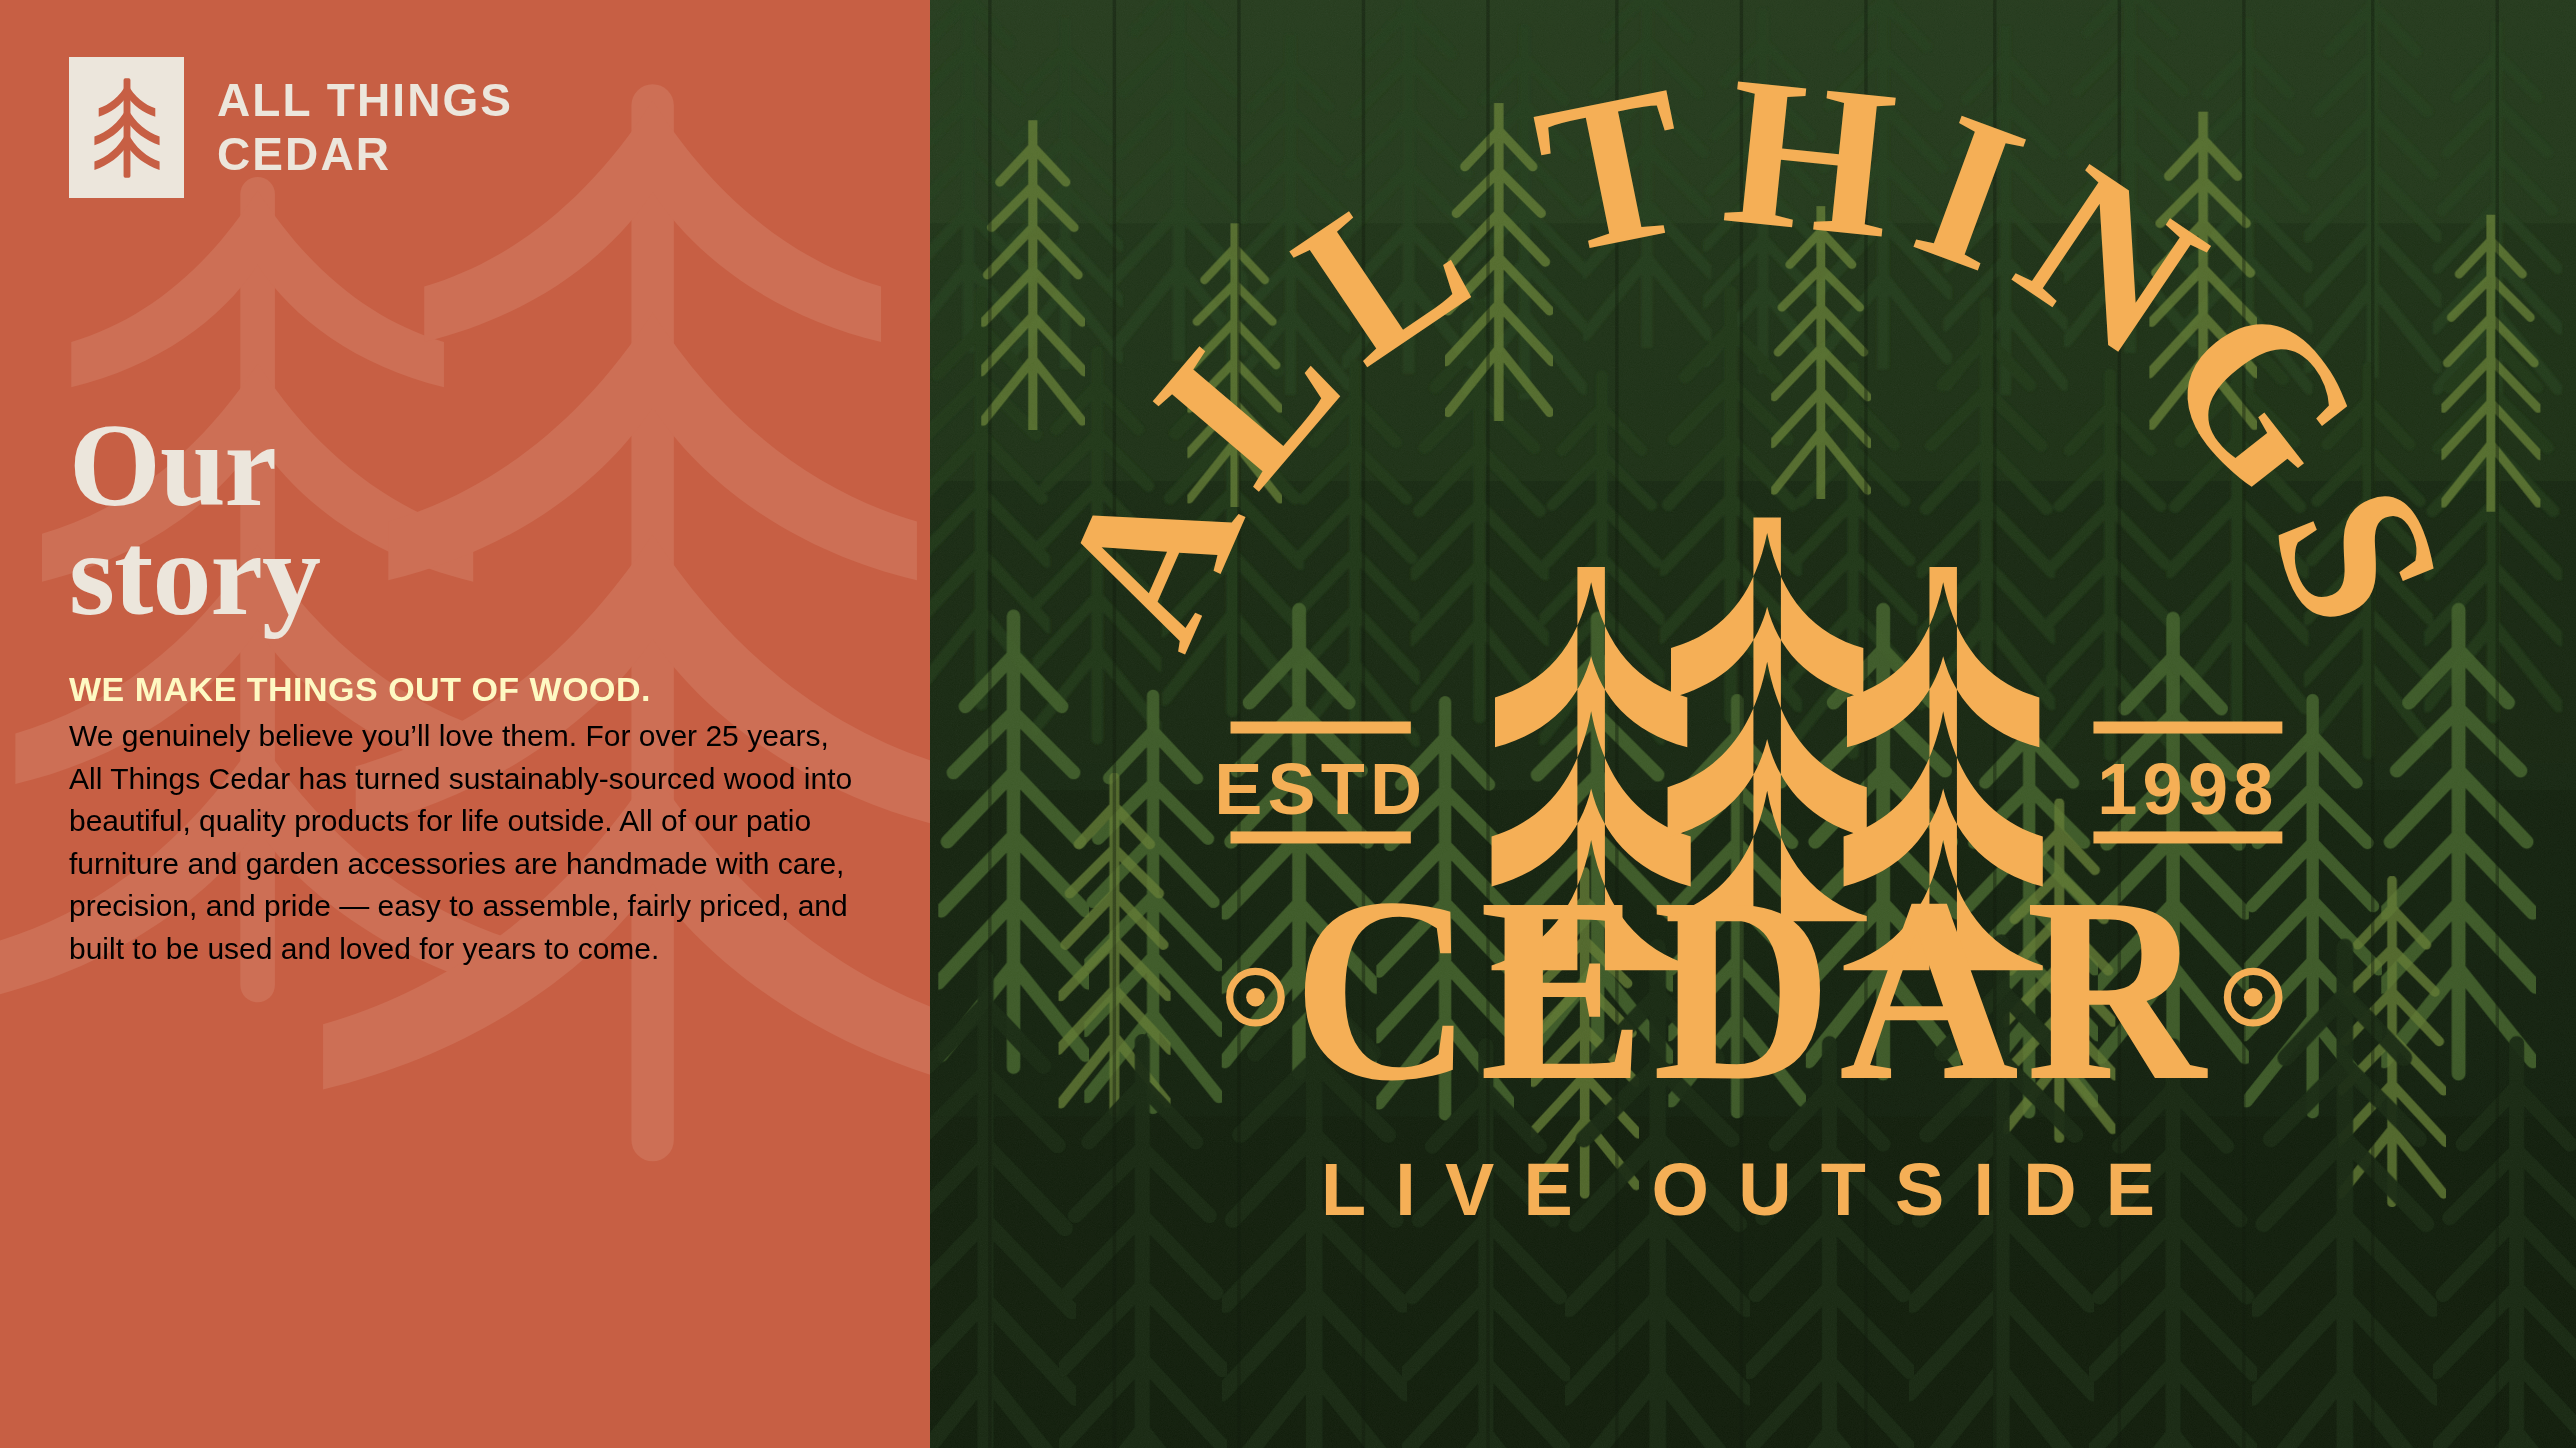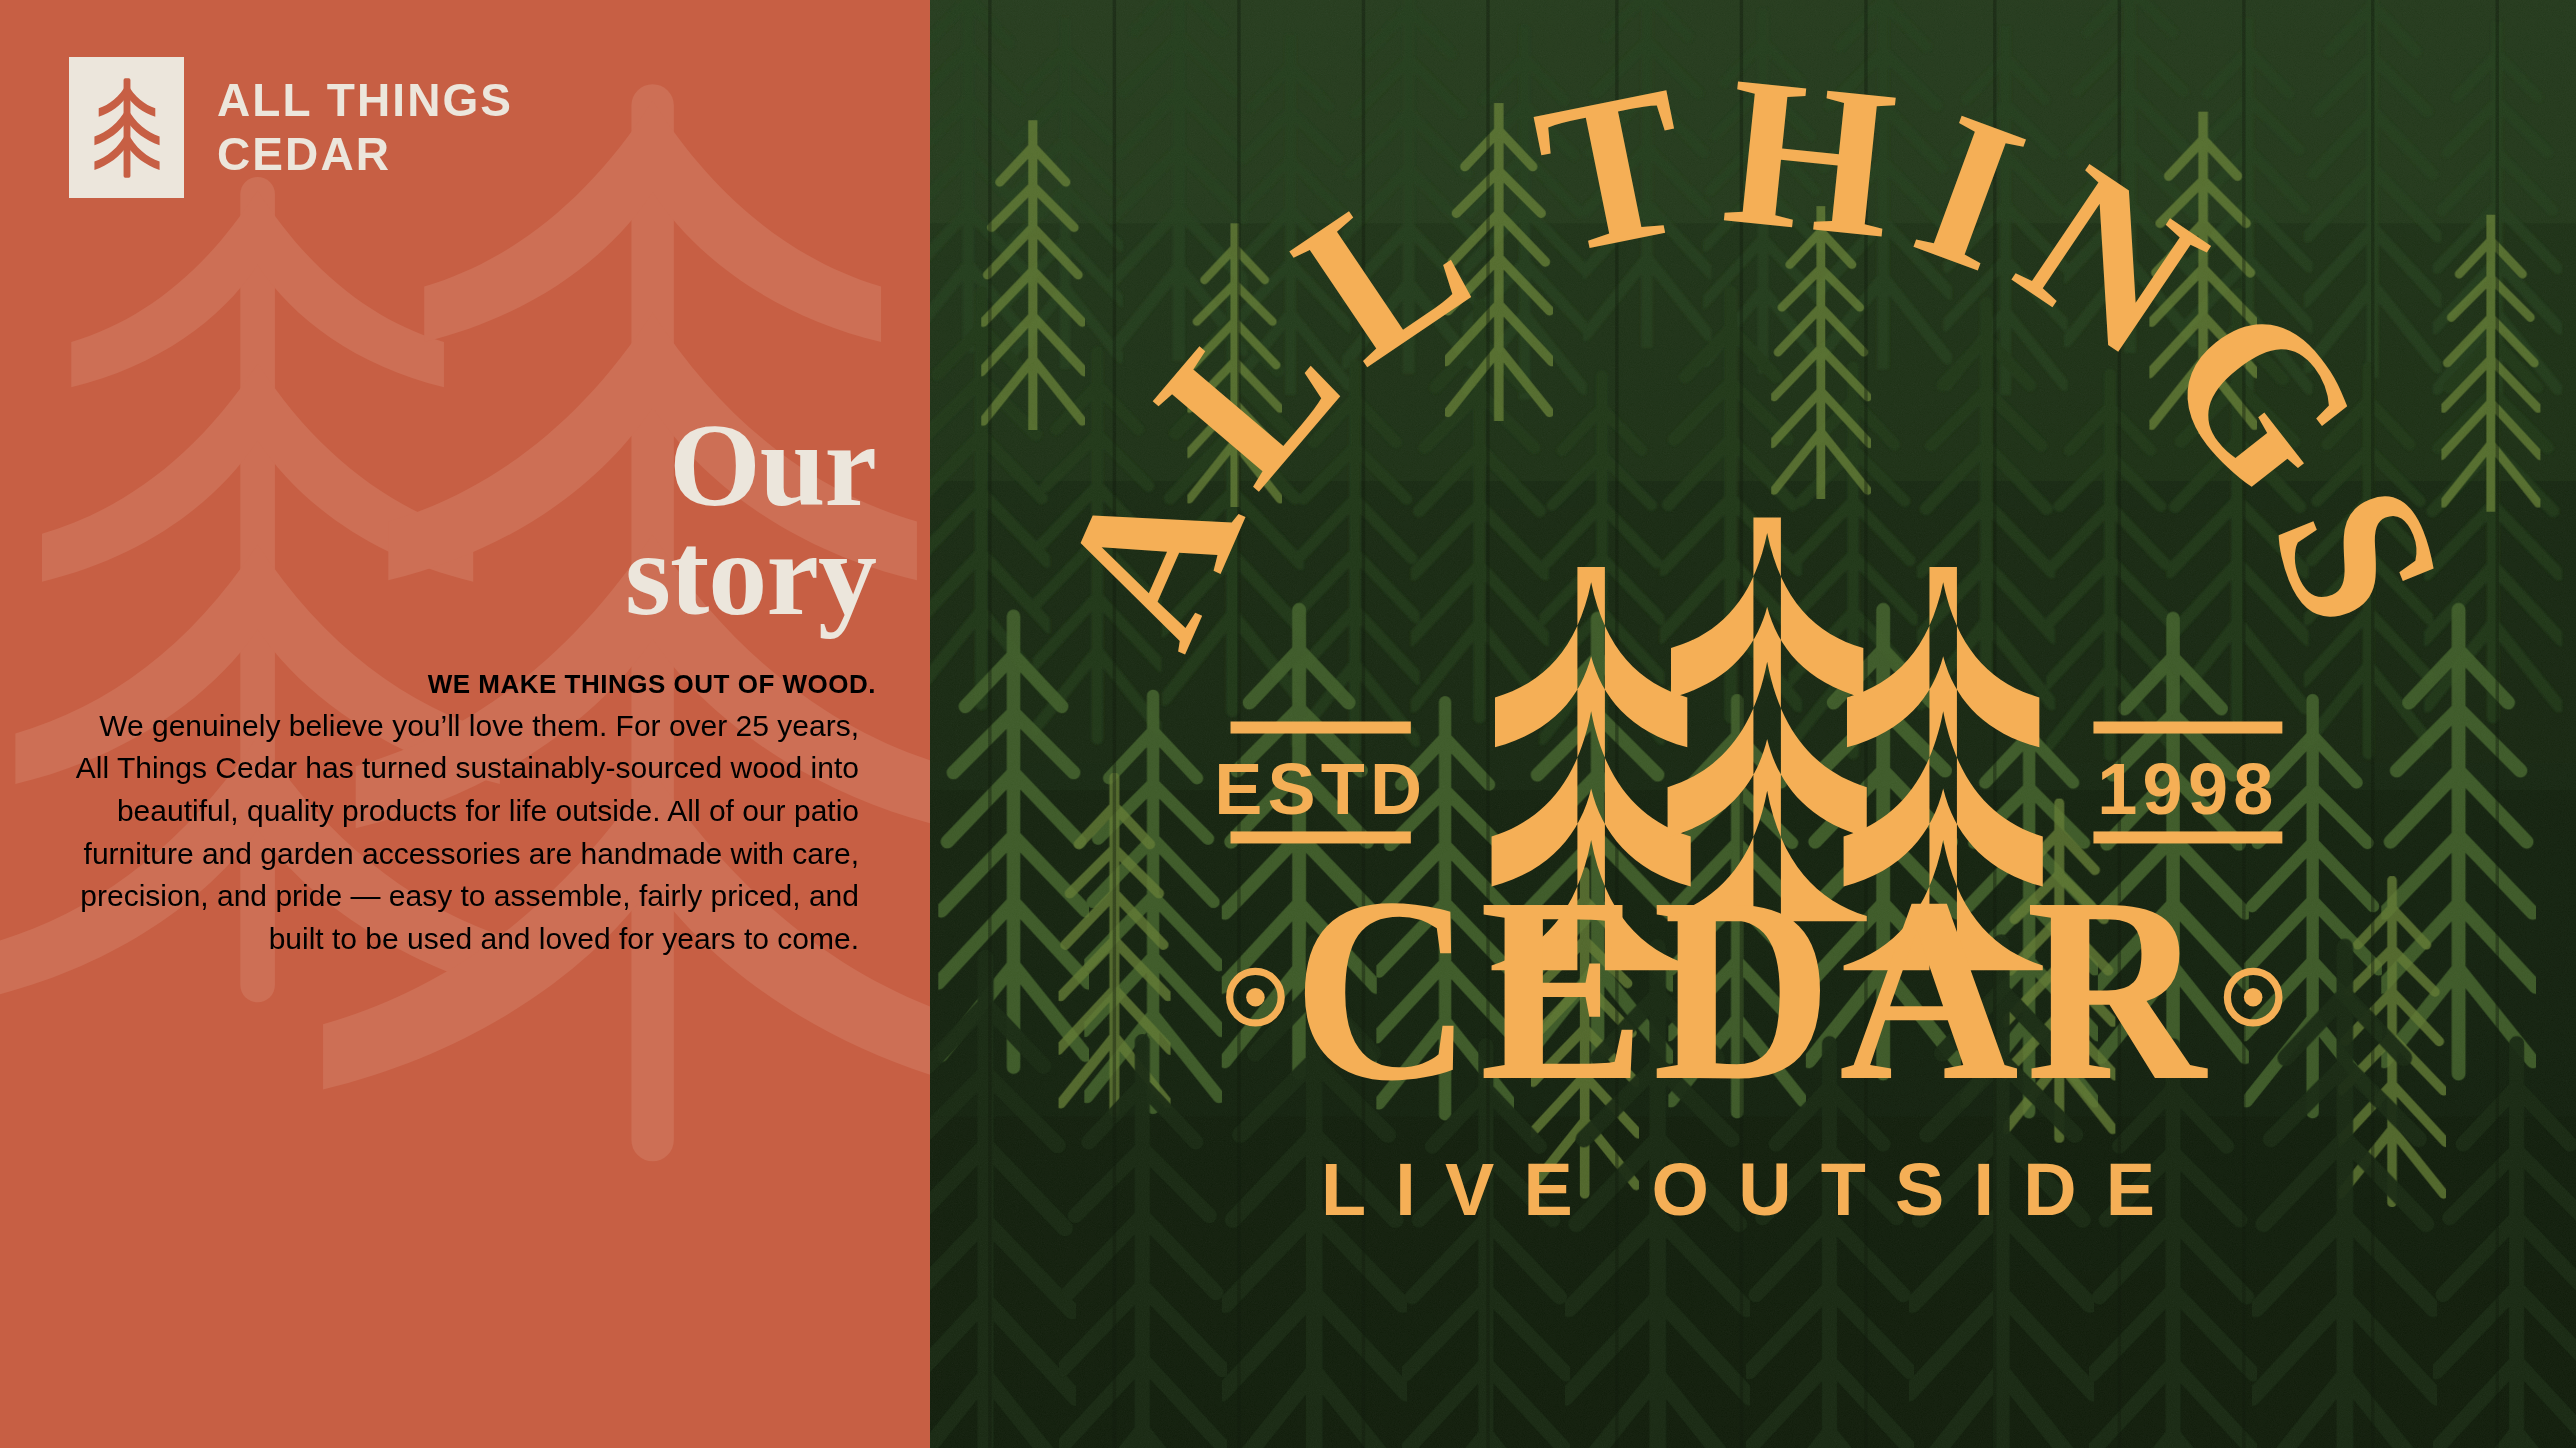--- a/index.html
+++ b/index.html
@@ -52,35 +52,34 @@
     line-height:1.17;
     text-transform:uppercase;
     white-space:pre-line;
   }
 
   .story-block {
     position:absolute;
     left:69px; top:412px;
     width:807px;
     z-index:3;
-    text-align:right;
   }
   .story-heading {
     font-family:"Liberation Serif", serif;
     font-weight:bold;
     color:#ece6dc;
     font-size:118px;
     line-height:0.92;
     letter-spacing:-0.9px;
     white-space:pre-line;
     margin-bottom:39px;
   }
   .story-lead {
-    color:#000000;
-    font-size:26px;
+    color:#fef9c3;
+    font-size:34px;
     font-weight:bold;
     letter-spacing:0.5px;
     line-height:1.28;
     margin-bottom:3.4px;
   }
   .story-body {
     color:#000000;
     font-size:30px;
     font-weight:400;
     line-height:1.42;

